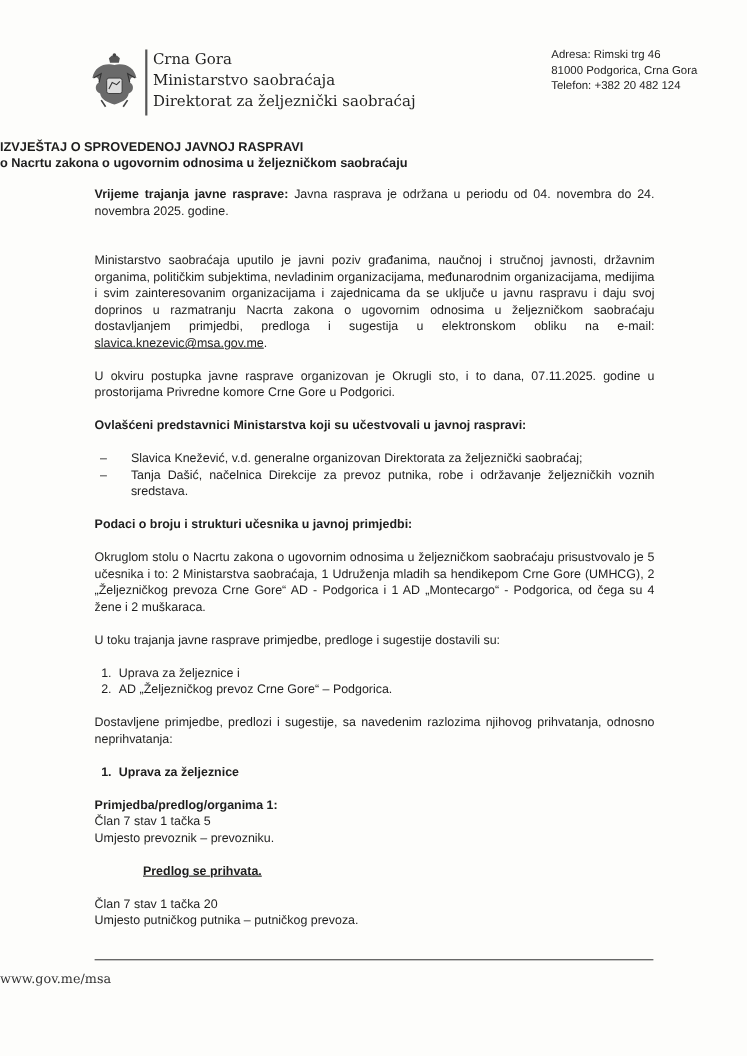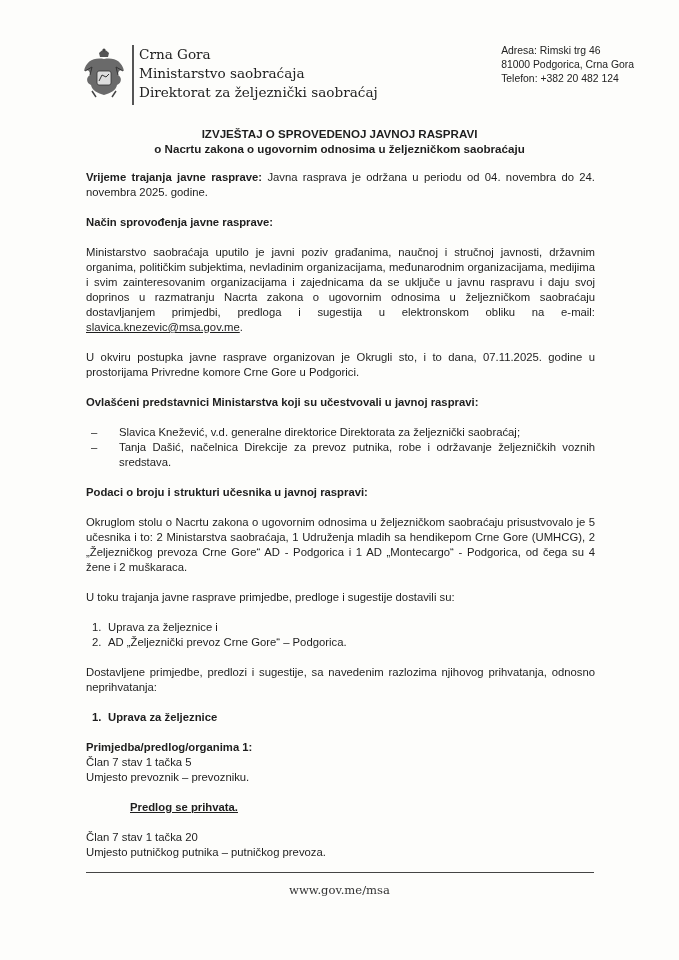--- a/index.html
+++ b/index.html
@@ -6,34 +6,34 @@
   body {
     width:679px; height:960px; background:#fdfdfb; position:relative; overflow:hidden;
     font-family:"Liberation Sans", sans-serif; color:#1e1e1e;
   }
   .page { position:absolute; left:0; top:0; width:679px; height:960px; }
   .header-left { position:absolute; left:82px; top:45px; display:flex; align-items:flex-start; }
   .crest { width:44px; height:52px; margin-right:6px; margin-top:2px; }
   .vbar { width:2px; height:60px; background:#555; margin-right:5px; }
   .org-lines { font-family:"DejaVu Serif", serif; font-size:13.6px; line-height:19px; color:#222; }
   .header-right { position:absolute; right:45px; top:44px; text-align:left; font-size:10.4px; line-height:14px; color:#222; }
-  .title { position:absolute; left:0; width:679px; top:126px; text-align:center; font-weight:bold; font-size:11.6px; line-height:15px; }
+  .title { position:absolute; left:0; width:679px; top:126px; text-align:left; font-weight:bold; font-size:11.6px; line-height:15px; }
   .body { position:absolute; left:86px; width:509px; top:170px; font-size:11.3px; line-height:15px; }
   p { margin:0; text-align:justify; }
   .gap { height:15px; }
   .b { font-weight:bold; }
   .u { text-decoration:underline;padding-left:44px; }
   .dash-list { margin:0; padding:0; list-style:none; }
   .dash-list li { position:relative; padding-left:33px; margin-left:0; text-align:justify; }
   .dash-list li .dash { position:absolute; left:5px; top:0; }
   .num-list { margin:0; padding:0; list-style:none; }
   .num-list li { padding-left:22px; position:relative; }
   .num-list li .n { position:absolute; left:6px; }
   .footer-rule { position:absolute; left:86px; width:508px; top:872px; height:1px; background:#444; }
-  .footer { position:absolute; left:0; width:679px; top:883px; text-align:center; font-family:"DejaVu Serif", serif; font-size:11.6px; color:#333; }
+  .footer { position:absolute; left:0; width:679px; top:883px; font-family:"DejaVu Serif", serif; font-size:11.6px; color:#333; }
   a.email { color:#1e1e1e; text-decoration:underline; }
 </style>
 </head>
 <body>
 
 <div class="page">
 
   <div class="header-left">
     <svg class="crest" viewBox="0 0 44 52">
       <path d="M17 6 Q22 0 27 6 L26 10 L18 10 Z" fill="#555"></path>
@@ -59,42 +59,41 @@
   </div>
 
   <div class="title">
     <div>IZVJEŠTAJ O SPROVEDENOJ JAVNOJ RASPRAVI</div>
     <div>o Nacrtu zakona o ugovornim odnosima u željezničkom saobraćaju</div>
   </div>
 
   <div class="body">
     <p><span class="b">Vrijeme trajanja javne rasprave:</span><span> Javna rasprava je održana u periodu od 04. novembra do 24. novembra 2025. godine.</span></p>
     <div class="gap"></div>
-    <p class="b">Način sprovođenja javne rasprave:</p>
     <div class="gap"></div>
     <p><span>Ministarstvo saobraćaja uputilo je javni poziv građanima, naučnoj i stručnoj javnosti, državnim organima, političkim subjektima, nevladinim organizacijama, međunarodnim organizacijama, medijima i svim zainteresovanim organizacijama i zajednicama da se uključe u javnu raspravu i daju svoj doprinos u razmatranju Nacrta zakona o ugovornim odnosima u željezničkom saobraćaju dostavljanjem primjedbi, predloga i sugestija u elektronskom obliku na e-mail: </span><a class="email">slavica.knezevic@msa.gov.me</a><span>.</span></p>
     <div class="gap"></div>
     <p>U okviru postupka javne rasprave organizovan je Okrugli sto, i to dana, 07.11.2025. godine u prostorijama Privredne komore Crne Gore u Podgorici.</p>
     <div class="gap"></div>
     <p class="b">Ovlašćeni predstavnici Ministarstva koji su učestvovali u javnoj raspravi:</p>
     <div class="gap"></div>
     <ul class="dash-list">
-      <li><span class="dash">–</span><span>Slavica Knežević, v.d. generalne direktorice Direktorata za željeznički saobraćaj;</span></li>
+      <li><span class="dash">–</span><span>Slavica Knežević, v.d. generalne organizovan Direktorata za željeznički saobraćaj;</span></li>
       <li><span class="dash">–</span><span>Tanja Dašić, načelnica Direkcije za prevoz putnika, robe i održavanje željezničkih voznih sredstava.</span></li>
     </ul>
     <div class="gap"></div>
-    <p class="b">Podaci o broju i strukturi učesnika u javnoj raspravi:</p>
+    <p class="b">Podaci o broju i strukturi učesnika u javnoj primjedbi:</p>
     <div class="gap"></div>
     <p>Okruglom stolu o Nacrtu zakona o ugovornim odnosima u željezničkom saobraćaju prisustvovalo je 5 učesnika i to: 2 Ministarstva saobraćaja, 1 Udruženja mladih sa hendikepom Crne Gore (UMHCG), 2 „Željezničkog prevoza Crne Gore“ AD - Podgorica i 1 AD „Montecargo“ - Podgorica, od čega su 4 žene i 2 muškaraca.</p>
     <div class="gap"></div>
     <p>U toku trajanja javne rasprave primjedbe, predloge i sugestije dostavili su:</p>
     <div class="gap"></div>
     <ul class="num-list">
       <li><span class="n">1.</span><span>Uprava za željeznice i</span></li>
-      <li><span class="n">2.</span><span>AD „Željeznički prevoz Crne Gore“ – Podgorica.</span></li>
+      <li><span class="n">2.</span><span>AD „Željezničkog prevoz Crne Gore“ – Podgorica.</span></li>
     </ul>
     <div class="gap"></div>
     <p>Dostavljene primjedbe, predlozi i sugestije, sa navedenim razlozima njihovog prihvatanja, odnosno neprihvatanja:</p>
     <div class="gap"></div>
     <ul class="num-list b">
       <li><span class="n">1.</span><span>Uprava za željeznice</span></li>
     </ul>
     <div class="gap"></div>
     <p class="b">Primjedba/predlog/organima 1:</p>
     <p>Član 7 stav 1 tačka 5</p>

